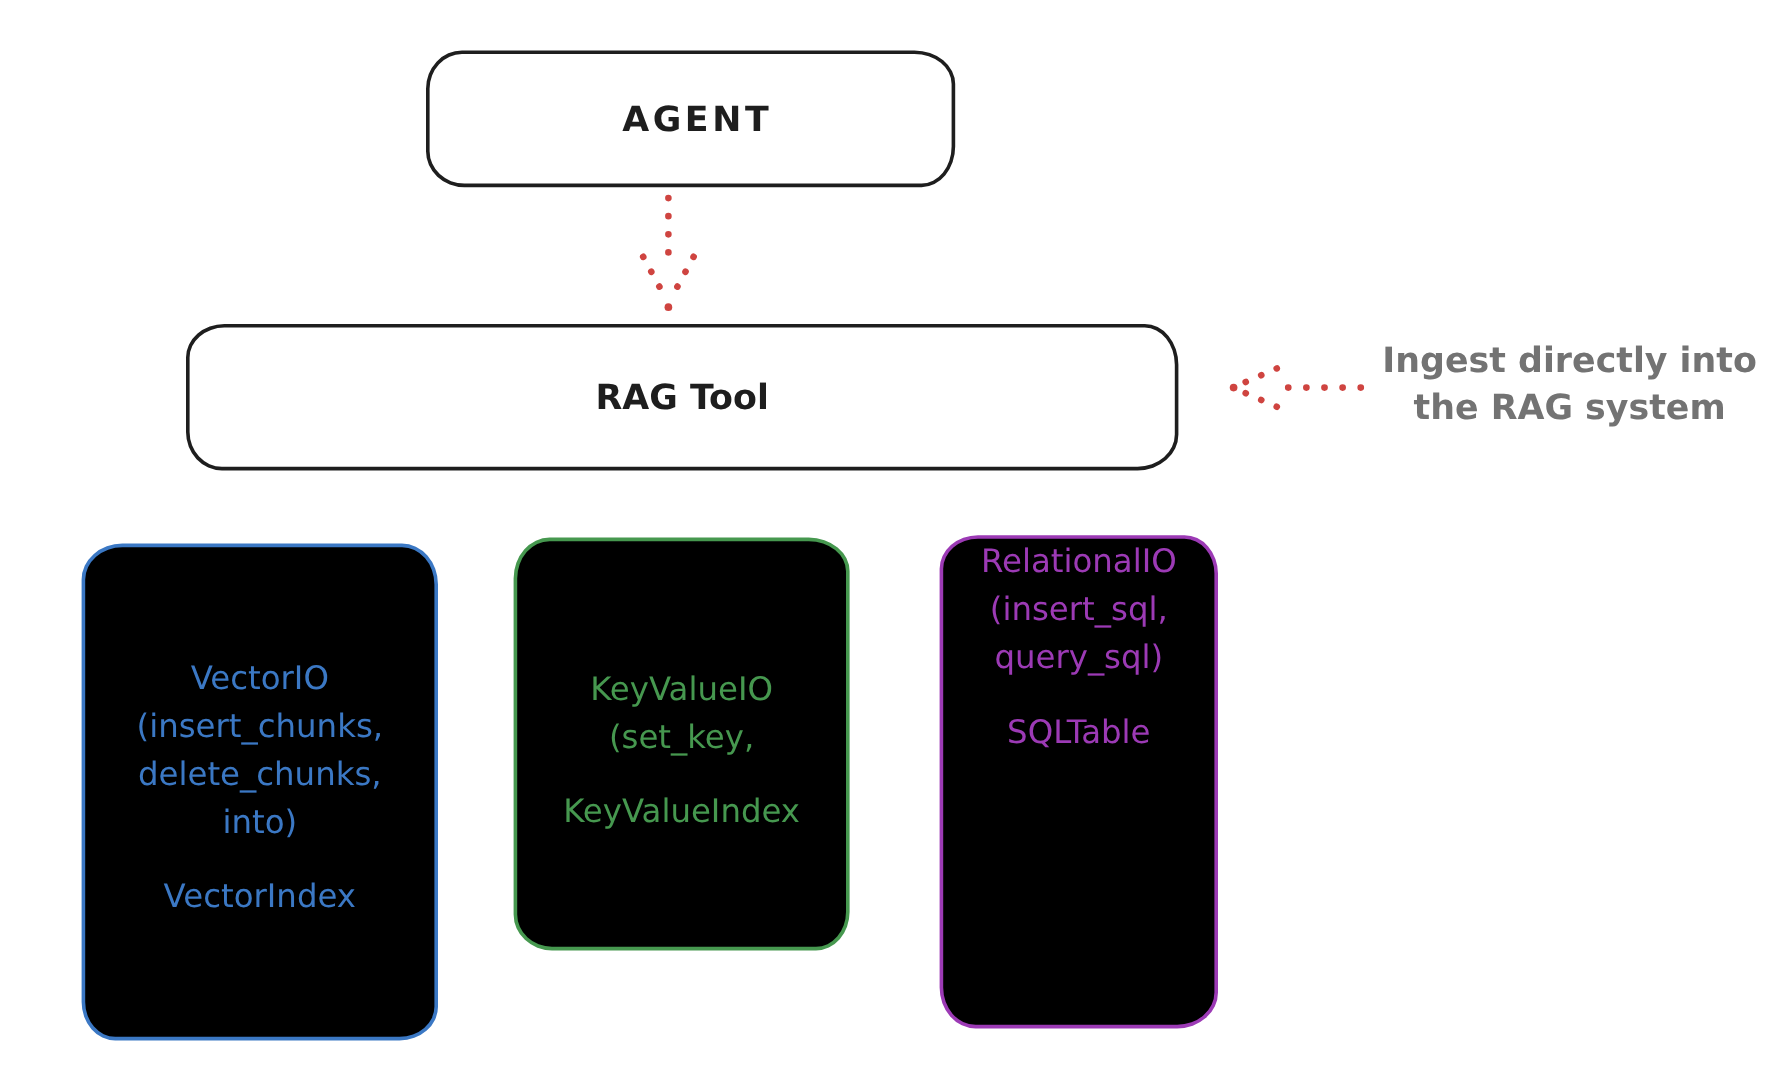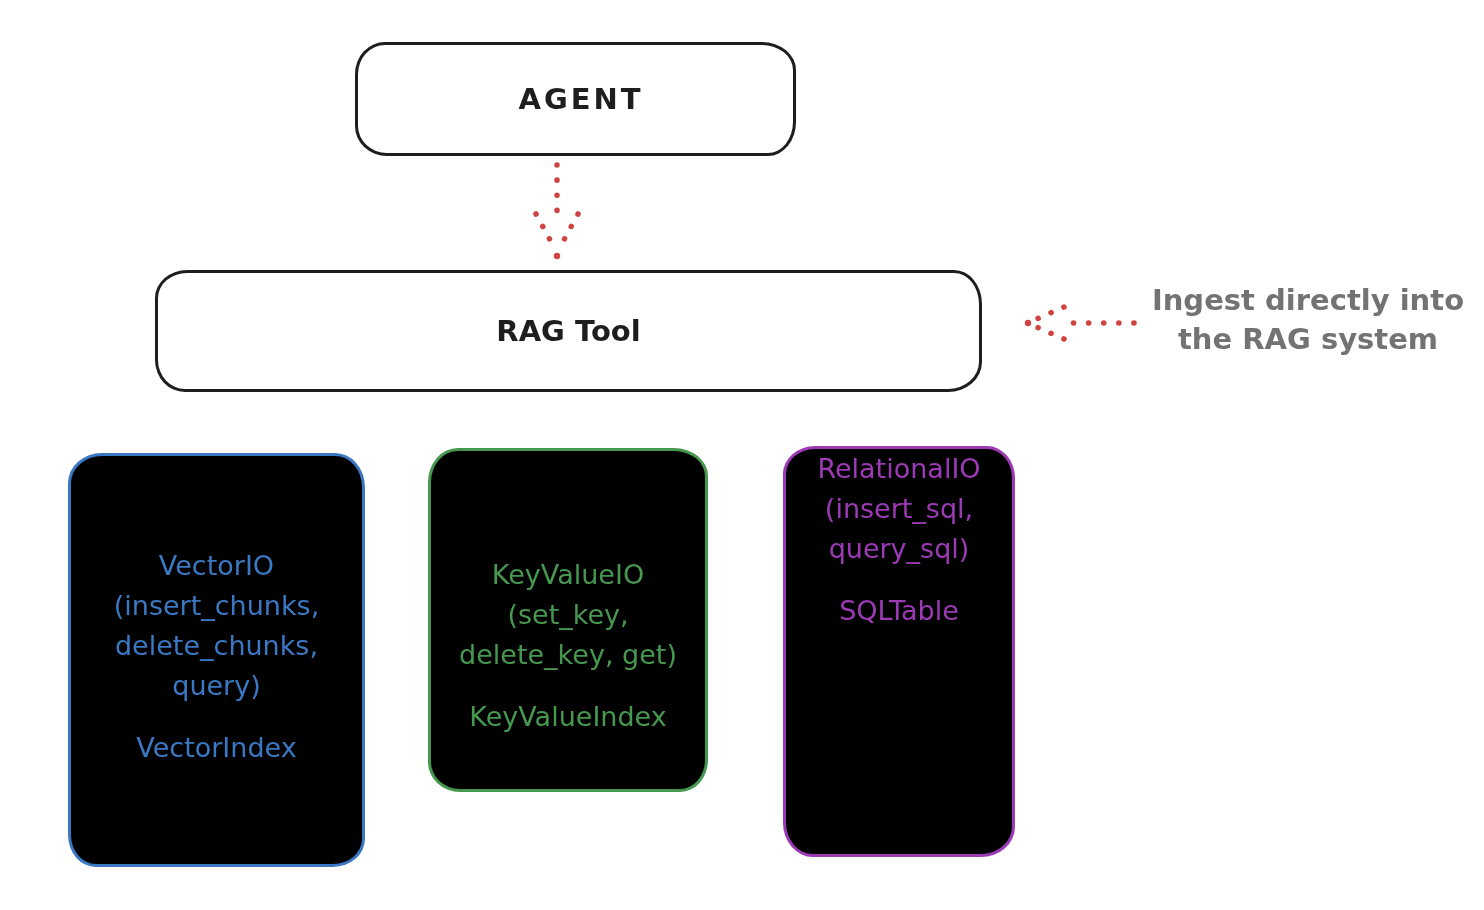--- a/index.html
+++ b/index.html
@@ -116,28 +116,27 @@
 
   <div class="annotation">
     <div>Ingest directly into</div>
     <div>the RAG system</div>
   </div>
 
   <div class="io-box io-vector">
     <div>VectorIO</div>
     <div>(insert_chunks,</div>
     <div>delete_chunks,</div>
-    <div>query)</div>
+    <div>into)</div>
     <div class="io-footer">VectorIndex</div>
   </div>
 
   <div class="io-box io-keyvalue">
     <div>KeyValueIO</div>
     <div>(set_key,</div>
-    <div>delete_key, get)</div>
     <div class="io-footer">KeyValueIndex</div>
   </div>
 
   <div class="io-box io-relational">
     <div>RelationalIO</div>
     <div>(insert_sql,</div>
     <div>query_sql)</div>
     <div class="io-footer">SQLTable</div>
   </div>
 

